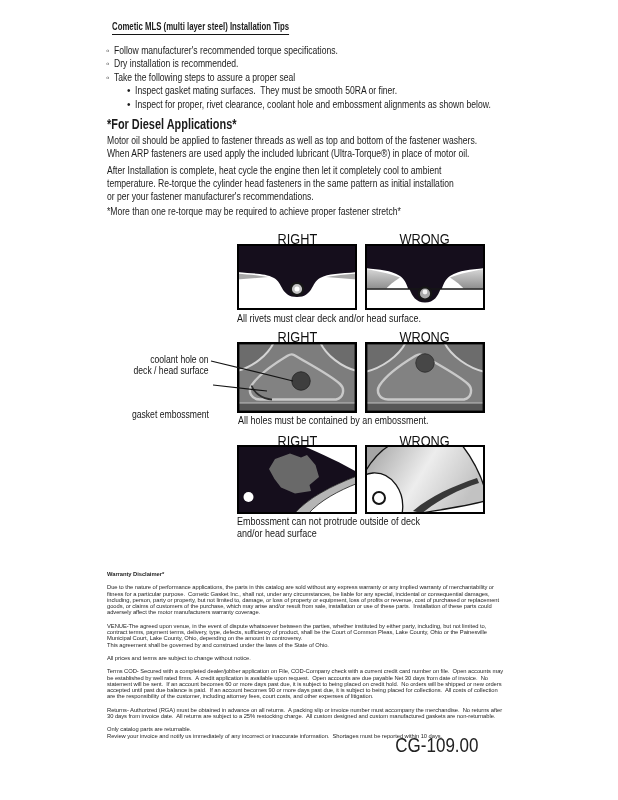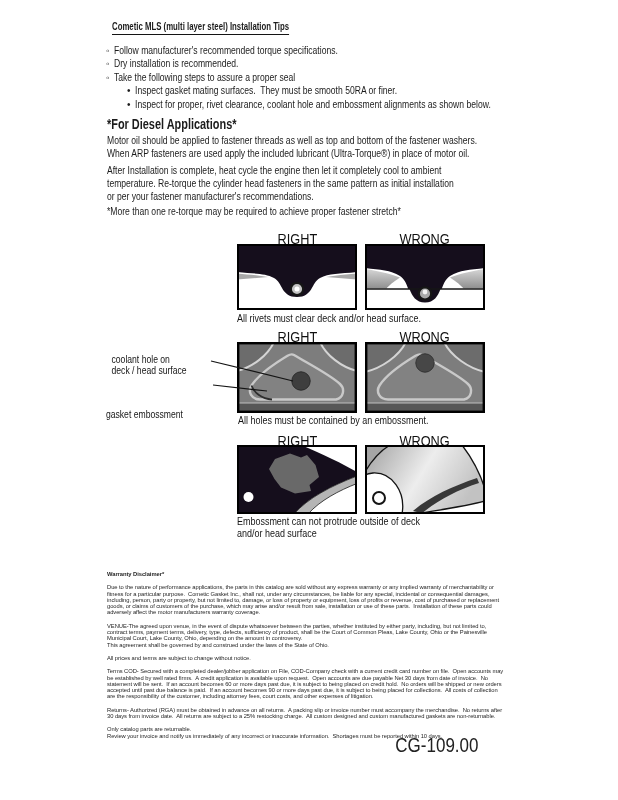--- a/index.html
+++ b/index.html
@@ -23,21 +23,21 @@
   .b-marker{width:8px;flex:0 0 8px;font-size:10px;line-height:13.4px;}
   .b-text{white-space:pre-wrap;}
 
   .h2{font-size:14px;font-weight:bold;}
   .body-par{font-size:11px;line-height:13.2px;width:640px;}
 
   .dlabel{width:120px;text-align:center;font-size:15px;color:#111;}
   .caption{font-size:11.5px;line-height:12px;color:#161616;width:420px;}
 
   .panel{width:120px;overflow:visible;}
-  .ann{width:120px;font-size:10.5px;line-height:11px;color:#161616;}
+  .ann{width:120px;text-align:right;font-size:10.5px;line-height:11px;color:#161616;}
 
   .legal{left:107px;top:571px;width:478px;font-size:5.8px;line-height:6.3px;color:#262626;letter-spacing:-0.05px;}
   .legal .lh{font-weight:bold;margin-bottom:7px;}
   .legal p{margin:0 0 7px 0;}
 
   .footer{left:388px;top:734px;font-size:20px;color:#222;}
 </style>
 </head>
 <body>
 

